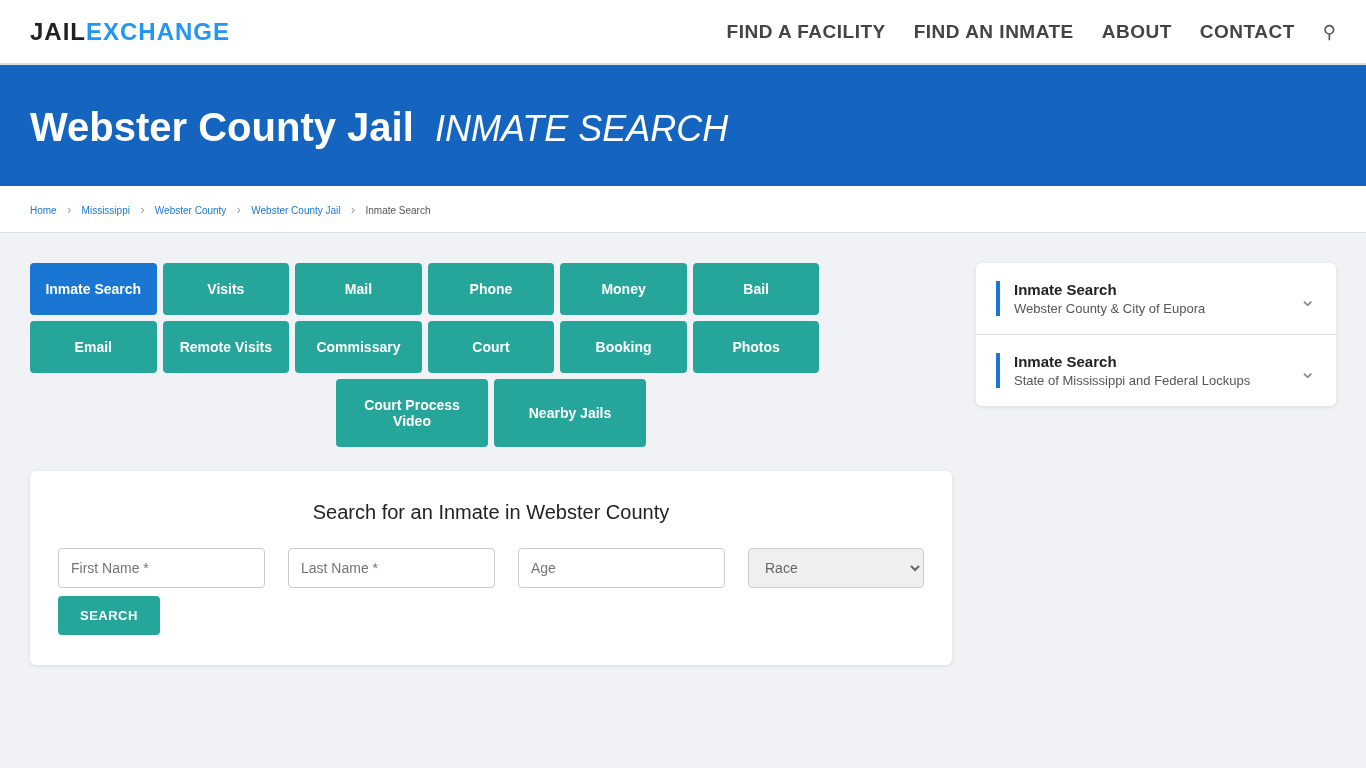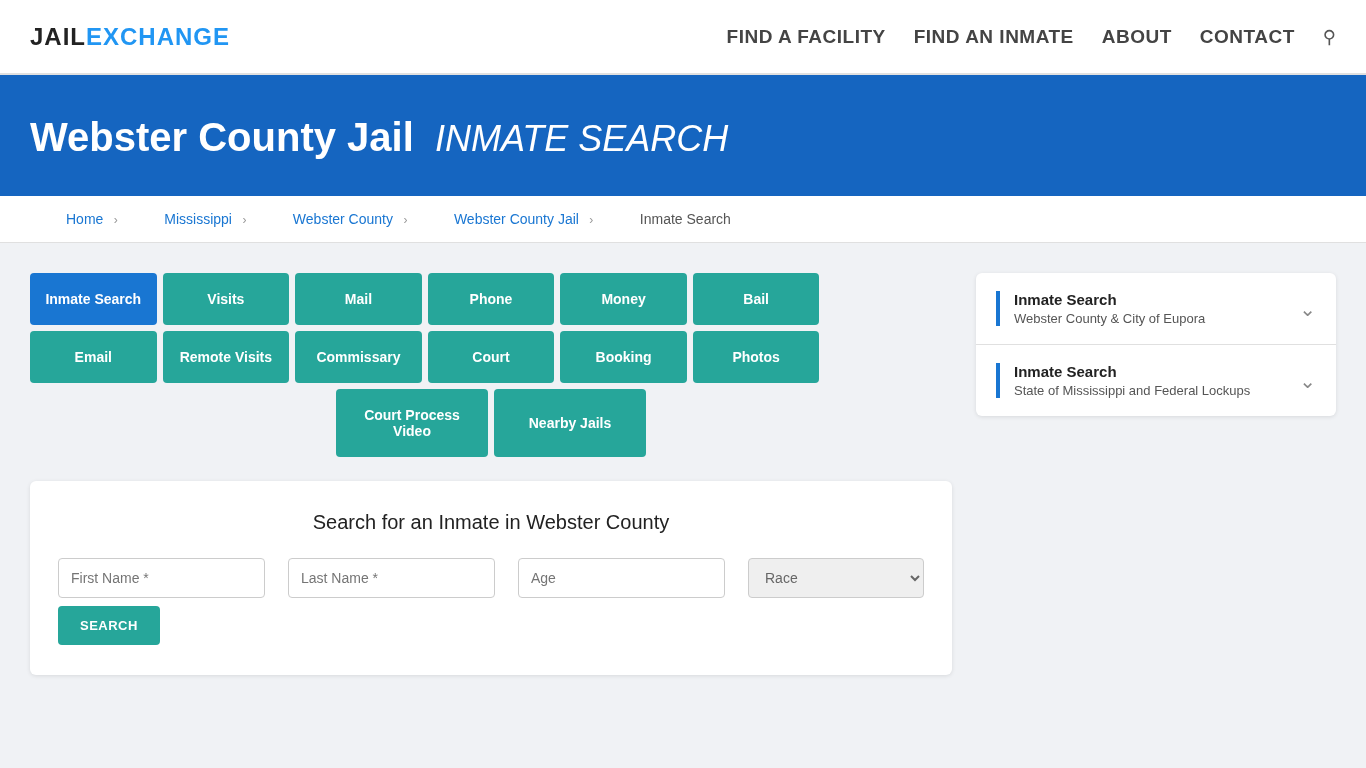--- a/index.html
+++ b/index.html
@@ -6,21 +6,21 @@
     body { font-family: Arial, sans-serif; background: #f0f2f5; color: #333; }
 
     
     .nav {
       background: #fff;
       border-bottom: 2px solid #e0e0e0;
       display: flex;
       align-items: center;
       justify-content: space-between;
       padding: 0 30px;
-      height: 75px;
+      height: 65px;
     }
     .nav-logo {
       font-size: 24px;
       font-weight: 900;
       letter-spacing: 1px;
       color: #222;
       text-transform: uppercase;
     }
     .nav-logo span.exchange {
       color: #2196f3;
@@ -61,24 +61,23 @@
       margin-left: 10px;
     }
 
     
     .breadcrumb-bar {
       background: #fff;
       padding: 14px 30px;
       border-bottom: 1px solid #e0e0e0;
     }
     .breadcrumb-bar a, .breadcrumb-bar span {
-      font-size: 14px;
+      font-size: 10px;
       color: #1976d2;
       text-decoration: none;
-      margin-left: 36px;
     }
     .breadcrumb-bar .sep {
       color: #999;
       margin: 0 6px;
       font-size: 12px;
     }
     .breadcrumb-bar .current {
       color: #555;
     }
 

